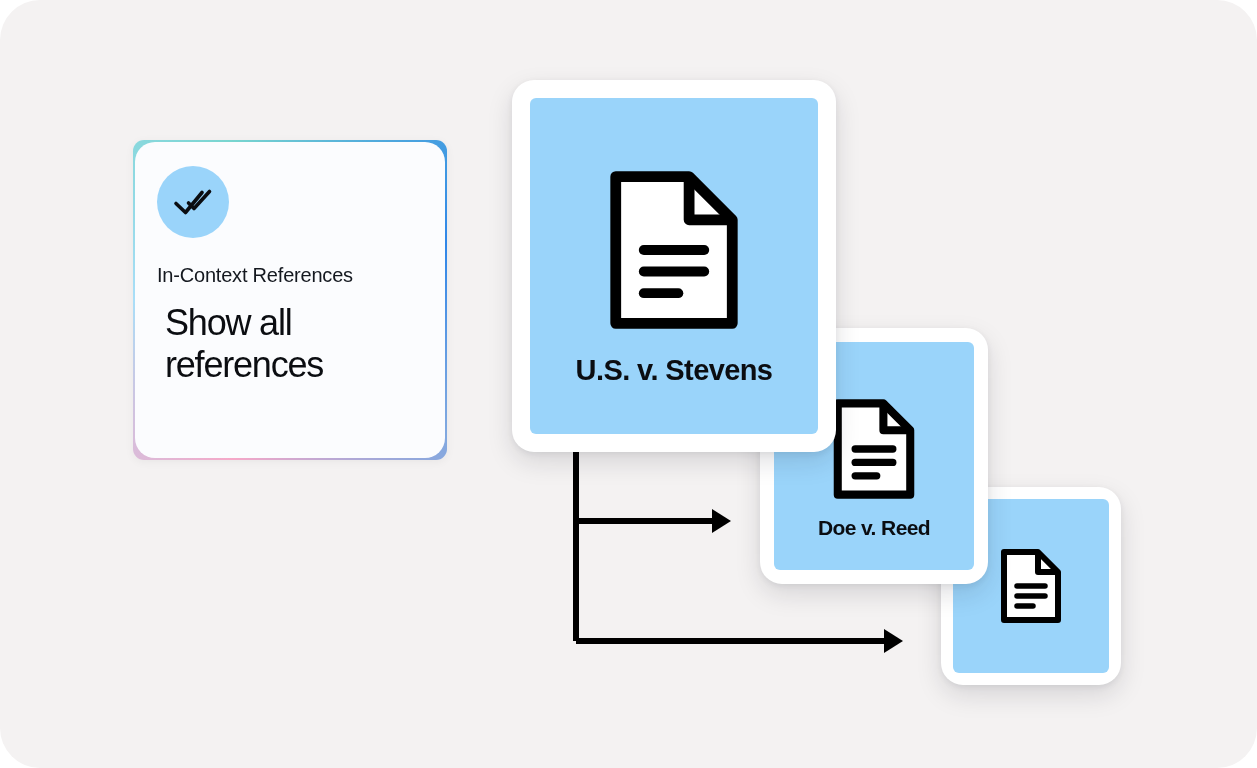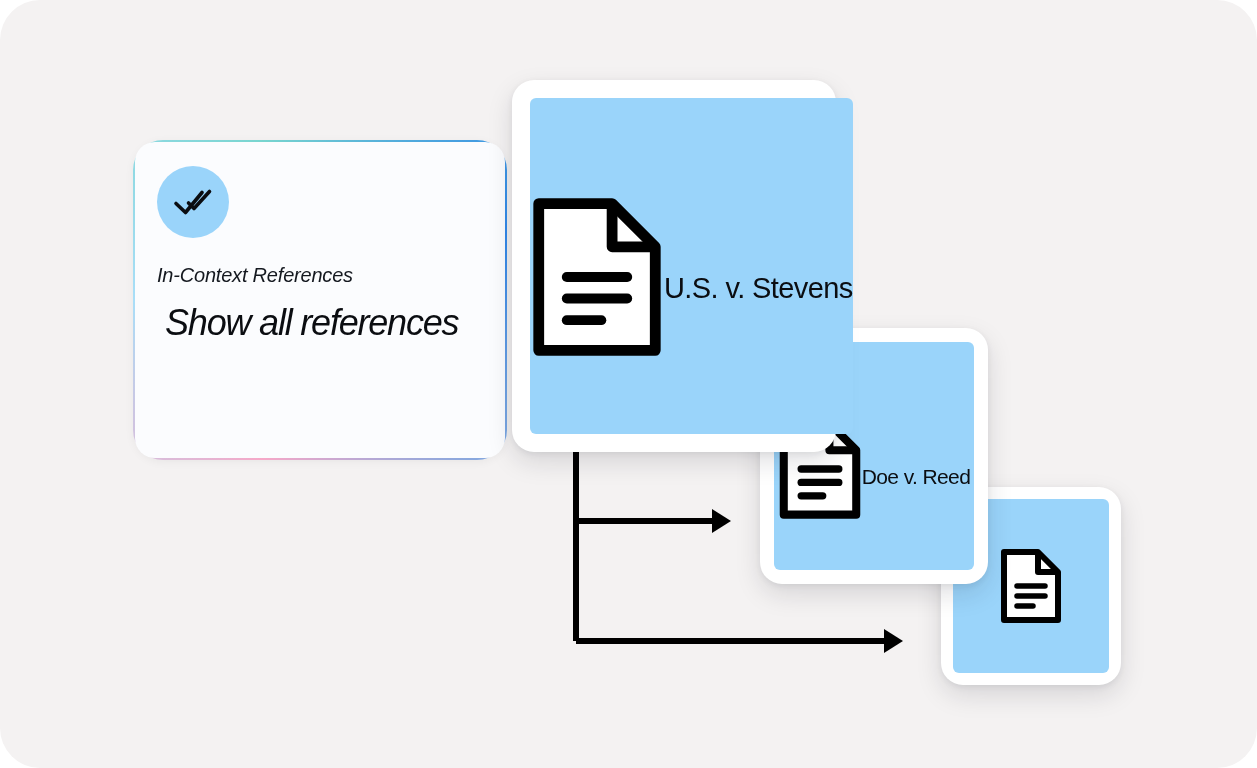--- a/index.html
+++ b/index.html
@@ -19,41 +19,40 @@
     position:absolute;
     left:0;top:0;right:0;bottom:0;
     background:#f4f2f2;
     border-radius:40px;
   }
 
   
   #feature-card{
     position:absolute;
     left:133px;top:140px;
-    width:374px;height:320px;
-    border-radius:30px;
+    width:314px;height:320px;
+    border-radius:11px;
     padding:2px;
     background:linear-gradient(160deg,
         #a7dcf7 0%,
         #7fd8d2 22%,
         #58c8cf 34%,
         #2f86e8 62%,
         #2f86e8 72%,
         #f4a0c0 92%,
         #f7b3cf 100%);
     background:conic-gradient(from 200deg at 50% 50%,
         #f6a8c8 0deg,
         #a9def8 70deg,
         #78d5cf 140deg,
         #2f86e8 230deg,
         #7fa8e0 290deg,
         #f6a8c8 360deg);
     box-shadow:0 2px 10px rgba(0,0,0,0.05);
     box-sizing:border-box;
-    font-style:italic;
   }
   #feature-inner{
     width:100%;height:100%;
     background:#fbfcfe;
     border-radius:20px;
     box-sizing:border-box;
     padding:24px 22px;
     display:flex;flex-direction:column;
   }
   #check-badge{
@@ -87,24 +86,25 @@
     box-shadow:0 10px 26px rgba(20,25,40,0.13),
                0 2px 6px rgba(20,25,40,0.07);
     box-sizing:border-box;
     display:flex;
   }
   .doc-inner{
     flex:1;
     background:#9ad4fa;
     border-radius:6px;
     display:flex;
-    flex-direction:row;
+    flex-direction:column;
     align-items:center;
     justify-content:center;
     box-sizing:border-box;
+    font-weight:bold;
   }
   .doc-label{
     color:#0b0d11;
     letter-spacing:-0.6px;
     text-align:center;
     white-space:nowrap;
   }
 
   #card-1{ left:512px; top:80px;  width:324px; height:372px; padding:18px; }
   #card-1 .doc-inner{ padding-top:22px; }

